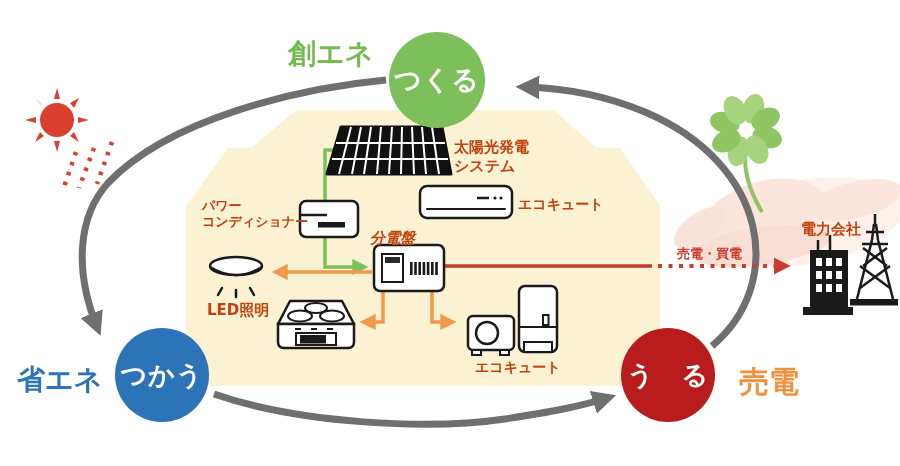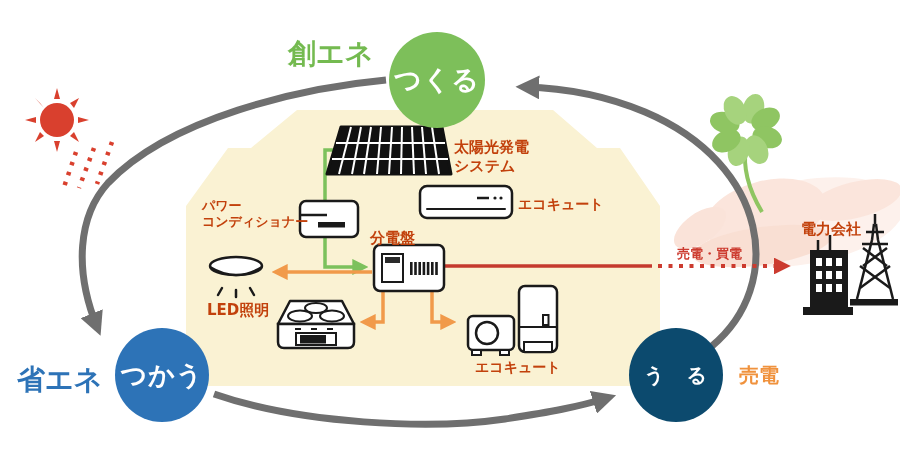--- a/index.html
+++ b/index.html
@@ -4,28 +4,28 @@
 <style>
   html,body{margin:0;padding:0;background:#fff;}
   #stage{position:relative;width:900px;height:466px;background:#fff;overflow:hidden;
          font-family:"DejaVu Sans",sans-serif;}
   #stage svg{position:absolute;left:0;top:0;}
   .lbl{position:absolute;font-weight:bold;color:#c2410c;white-space:pre;line-height:1.25;}
   .cyc{position:absolute;border-radius:50%;display:flex;align-items:center;justify-content:center;
        color:#fff;font-weight:bold;letter-spacing:1px;}
   .cyc-create{left:389px;top:32px;width:96px;height:96px;background:#7dbf5a;font-size:27px;}
   .cyc-use{left:115px;top:328px;width:94px;height:94px;background:#2d73b7;font-size:26px;}
-  .cyc-sell{left:621px;top:328px;width:94px;height:94px;background:#0c4a6e;font-size:20px;margin-left:8px;}
+  .cyc-sell{left:621px;top:328px;width:94px;height:94px;background:#b91c1c;font-size:26px;}
   .lbl-create{left:288px;top:36px;font-size:28px;color:#74ba50;}
   .lbl-use{left:17px;top:362px;font-size:28px;color:#2d73b7;}
-  .lbl-sell{left:739px;top:363px;font-size:20px;color:#f0923d;}
+  .lbl-sell{left:739px;top:363px;font-size:30px;color:#f0923d;}
   .lbl-solar{left:454px;top:138px;font-size:15px;}
   .lbl-aircon{left:518px;top:196px;font-size:14px;}
   .lbl-pcond{left:202px;top:198px;font-size:13px;}
-  .lbl-board{left:370px;top:229px;font-size:15px;}
+  .lbl-board{left:370px;top:229px;font-size:15px;font-style:italic;}
   .lbl-led{left:207px;top:301px;font-size:15px;}
   .lbl-ih{left:254px;top:359px;font-size:14px;}
   .lbl-eco{left:475px;top:359px;font-size:14px;text-align:right;}
   .lbl-company{left:801px;top:220px;font-size:15px;}
   .lbl-trade{left:677px;top:246px;font-size:13px;color:#cc3b2f;}
 </style>
 </head>
 <body>
 
 <div id="stage">

